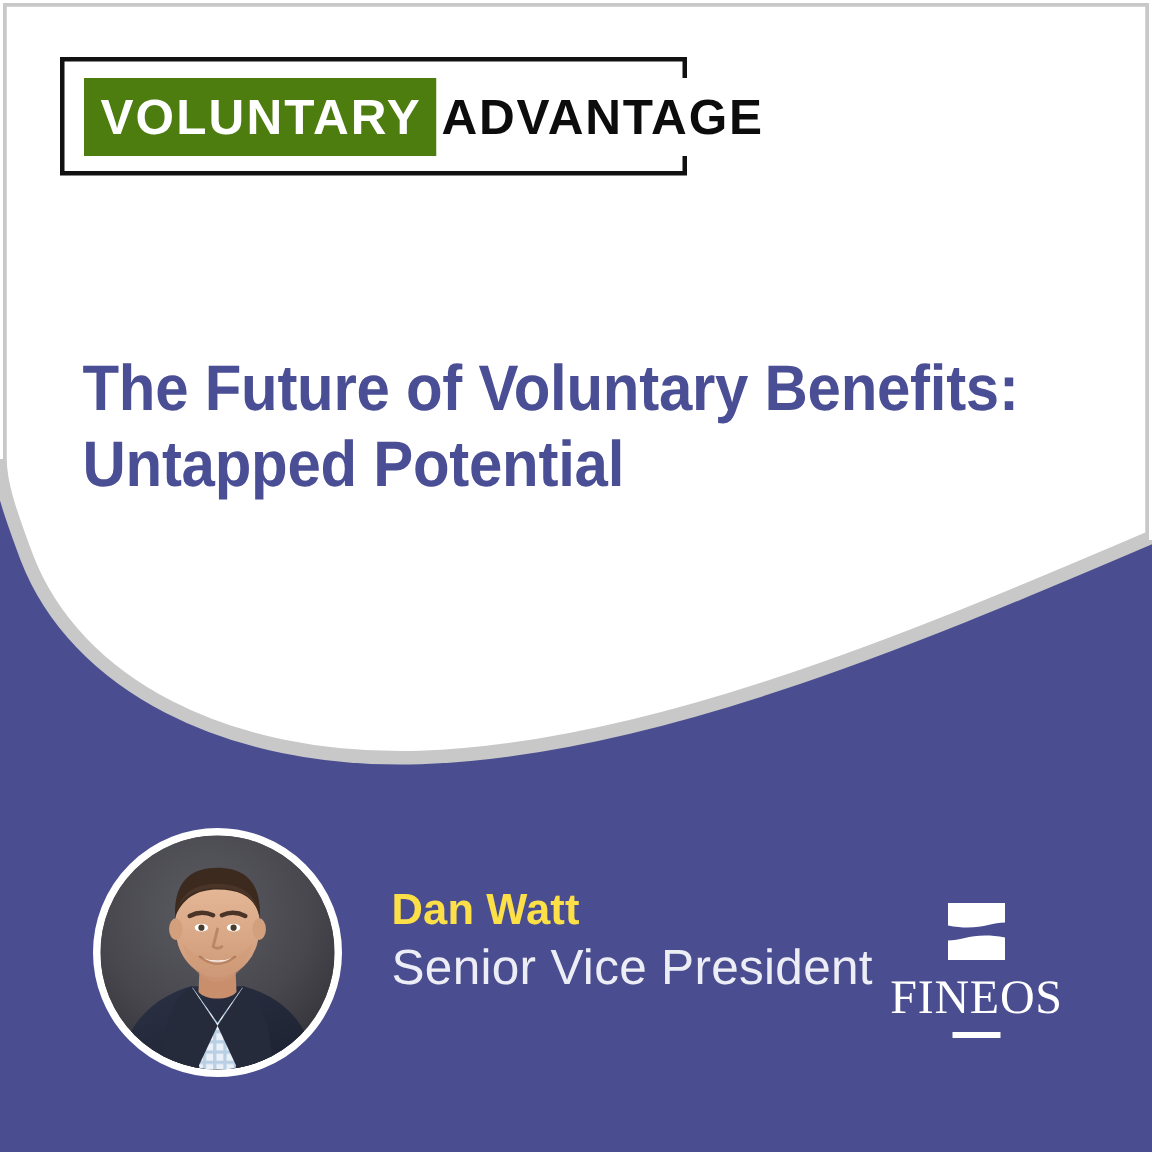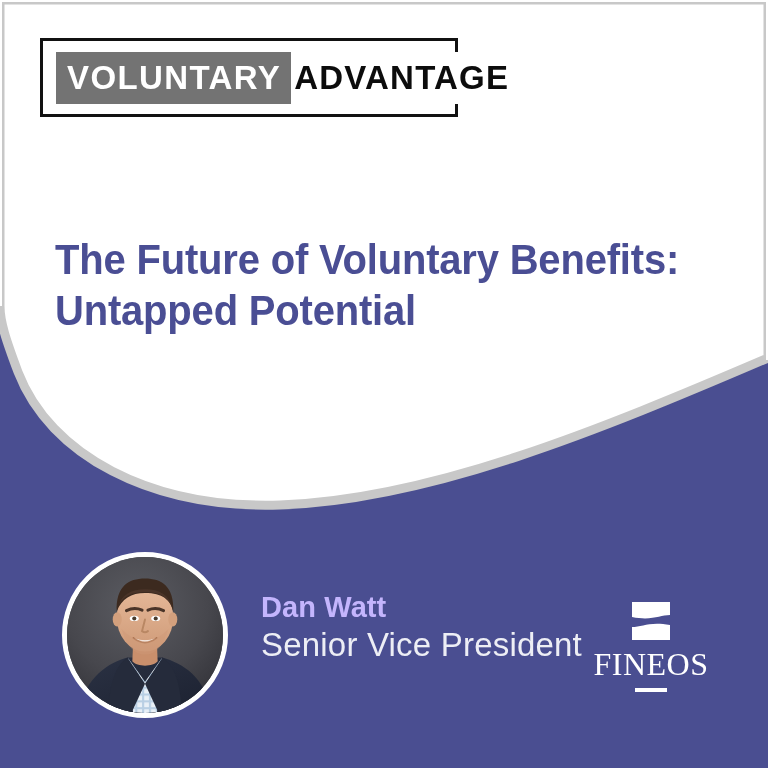--- a/index.html
+++ b/index.html
@@ -43,21 +43,21 @@
     align-items: center;
     padding-left: 13px;
     z-index: 5;
   }
   #va-logo-inner {
     display: flex;
     align-items: stretch;
     height: 52px;
   }
   .va-word-dark {
-    background: #737373;
+    background: #4d7c0f;
     color: #ffffff;
     display: flex;
     align-items: center;
     padding: 0 10px 0 11px;
     font-family: "Liberation Sans", sans-serif;
     font-weight: 700;
     font-size: 33px;
     letter-spacing: 1.4px;
     line-height: 1;
   }
@@ -124,21 +124,21 @@
     top: 591px;
     z-index: 6;
     color: #ffffff;
   }
   #speaker-name {
     font-family: "Liberation Sans", sans-serif;
     font-weight: 700;
     font-size: 29px;
     line-height: 1.16;
     letter-spacing: 0.1px;
-    color: #c4b5fd;
+    color: #fde047;
   }
   .speaker-role {
     font-family: "Liberation Sans", sans-serif;
     font-weight: 300;
     font-size: 33px;
     line-height: 1.22;
     letter-spacing: 0.2px;
     color: #edeef5;
   }
 

